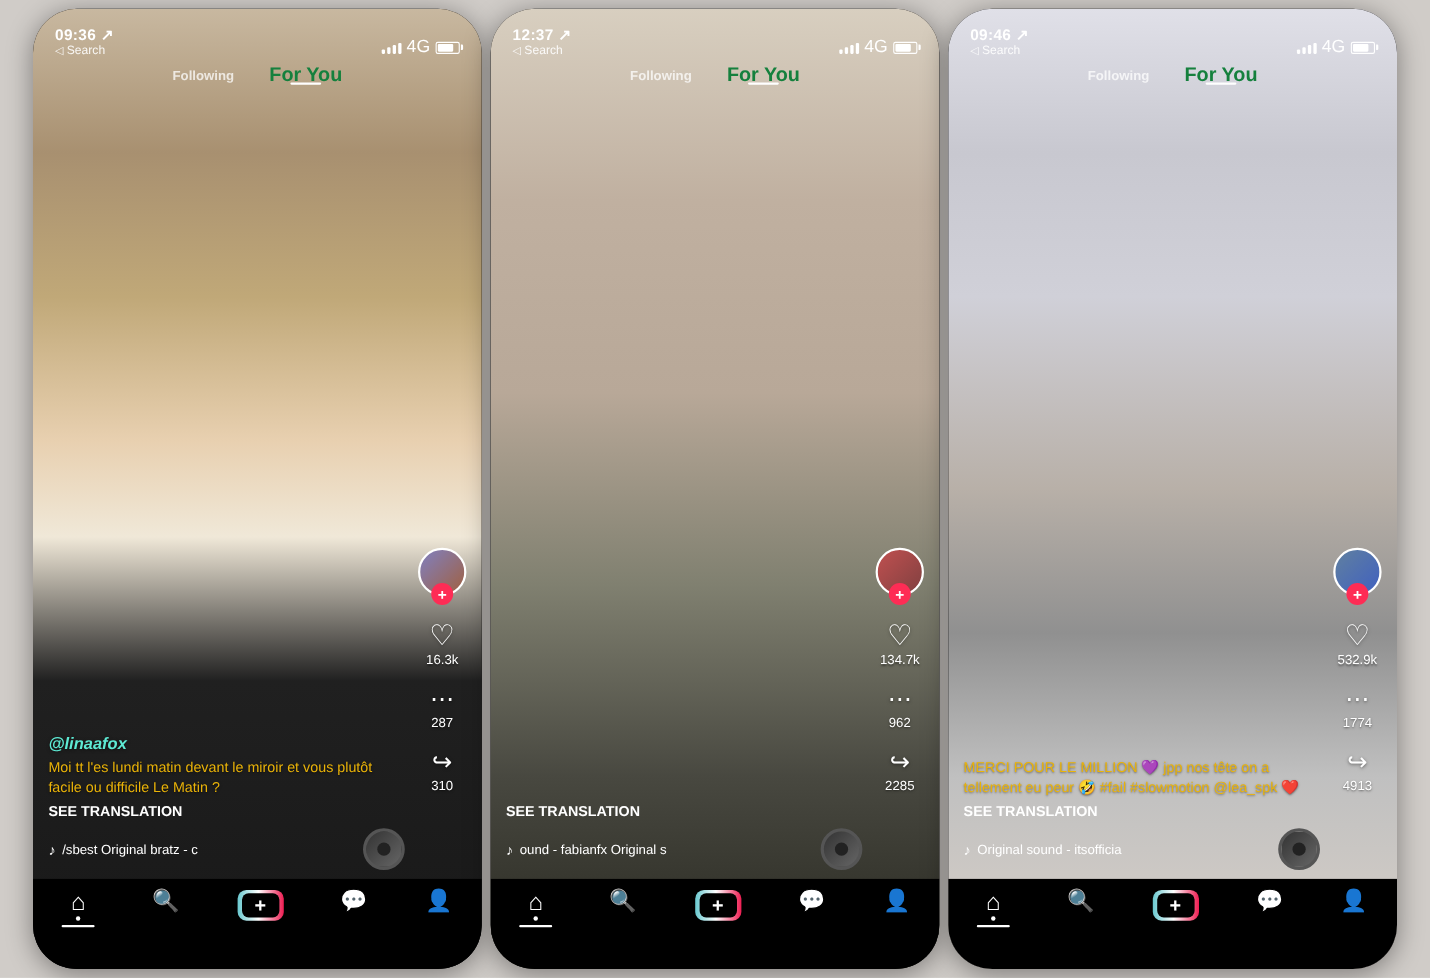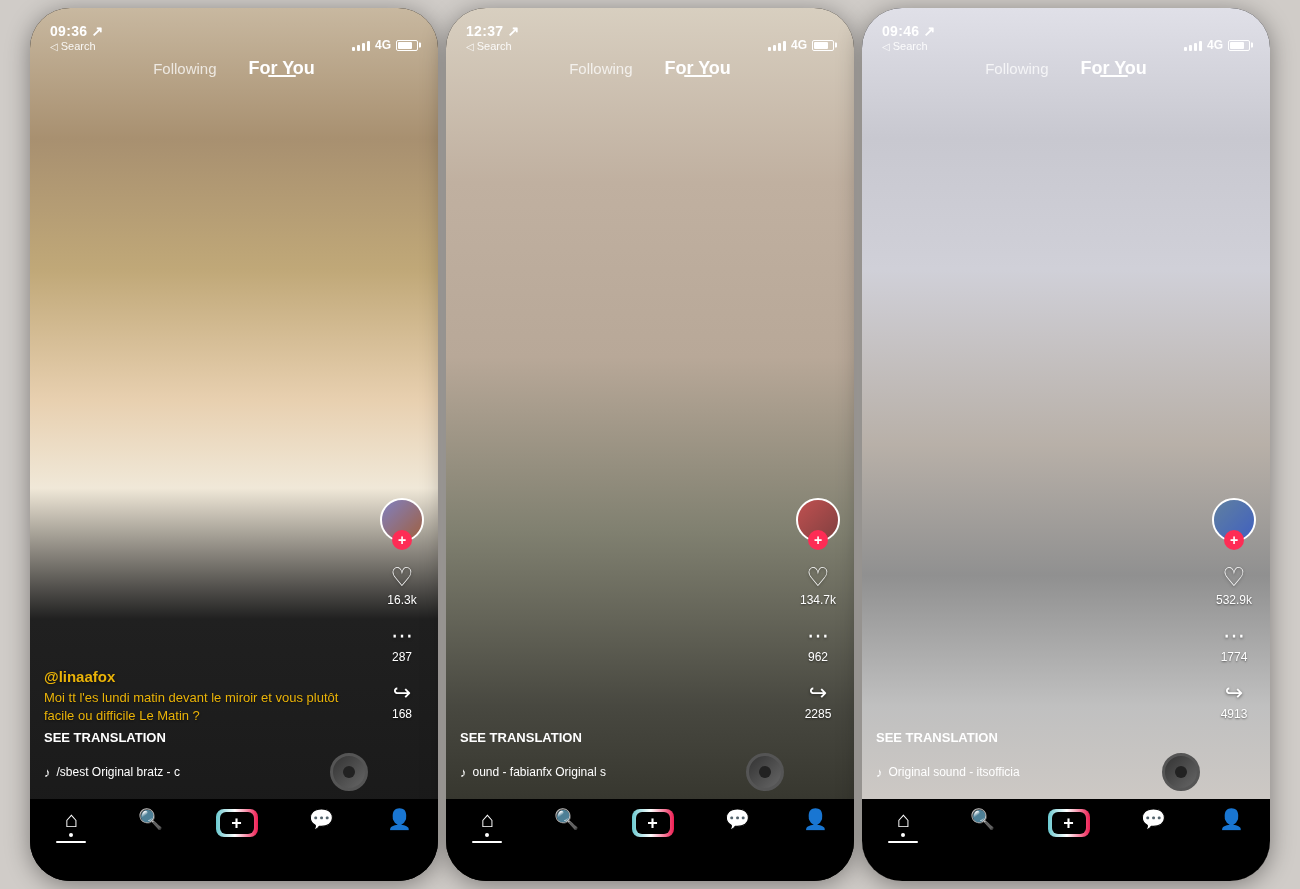--- a/index.html
+++ b/index.html
@@ -92,22 +92,22 @@
       gap: 2px;
       height: 12px;
     }
     .signal-bar {
       width: 3px;
       background: #fff;
       border-radius: 1px;
     }
     .status-text {
       color: #fff;
-      font-size: 12px;
-      font-weight: 700;
+      font-size: 16px;
+      font-weight: 400;
     }
     .battery {
       width: 22px;
       height: 11px;
       border: 1.5px solid #fff;
       border-radius: 2px;
       position: relative;
       display: flex;
       align-items: center;
       padding: 1px;
@@ -136,25 +136,25 @@
       left: 0; right: 0;
       display: flex;
       justify-content: center;
       align-items: center;
       gap: 32px;
       padding: 6px 0;
       z-index: 10;
     }
     .nav-following {
       color: rgba(255,255,255,0.75);
-      font-size: 15px;
-      font-weight: 400;
+      font-size: 12px;
+      font-weight: 700;
     }
     .nav-for-you {
-      color: #ffffff;
+      color: #15803d;
       font-size: 18px;
       font-weight: 700;
     }
     .nav-indicator {
       position: absolute;
       bottom: 2px;
       left: 50%;
       transform: translateX(-50%);
       width: 28px;
       height: 2.5px;
@@ -225,25 +225,26 @@
     }
     
     .bottom-content {
       position: absolute;
       bottom: 90px;
       left: 14px;
       right: 70px;
       z-index: 10;
     }
     .username {
-      color: #eab308;
+      color: #5eead4;
       font-size: 15px;
       font-weight: 700;
       margin-bottom: 4px;
       text-shadow: 0 1px 3px rgba(0,0,0,0.5);
+      font-style: italic;
     }
     .caption {
       color: #eab308;
       font-size: 13px;
       line-height: 1.4;
       margin-bottom: 5px;
       text-shadow: 0 1px 2px rgba(0,0,0,0.5);
     }
     .see-translation {
       color: #fff;
@@ -407,21 +408,21 @@
       <div class="action-btn">
         <div class="action-icon">♡</div>
         <span class="action-count">16.3k</span>
       </div>
       <div class="action-btn">
         <div class="action-icon" style="font-size:22px;">⋯</div>
         <span class="action-count">287</span>
       </div>
       <div class="action-btn share-icon">
         <div class="action-icon" style="font-size:22px;">↪</div>
-        <span class="action-count">168</span>
+        <span class="action-count">310</span>
       </div>
     </div>
 
     <div class="bottom-content">
       <div class="username">@linaafox</div>
       <div class="caption">Moi tt l'es lundi matin devant le miroir et vous plutôt facile  ou difficile Le Matin ?</div>
       <div class="see-translation">SEE TRANSLATION</div>
       <div class="music-row">
         <span class="music-note">♪</span>
         <span>/sbest   Original bratz - c</span>
@@ -582,20 +583,21 @@
         <div class="action-icon" style="font-size:22px;">⋯</div>
         <span class="action-count">1774</span>
       </div>
       <div class="action-btn share-icon">
         <div class="action-icon" style="font-size:22px;">↪</div>
         <span class="action-count">4913</span>
       </div>
     </div>
 
     <div class="bottom-content">
+      <div class="caption">MERCI POUR LE MILLION 💜 jpp nos tête on a tellement eu peur 🤣 #fail #slowmotion @lea_spk ❤️</div>
       <div class="see-translation">SEE TRANSLATION</div>
       <div class="music-row">
         <span class="music-note">♪</span>
         <span> Original sound - itsofficia</span>
         <div class="music-disc" style="position:relative;right:auto;bottom:auto;margin-left:auto;">
           <div class="music-disc-inner"></div>
         </div>
       </div>
     </div>
 

